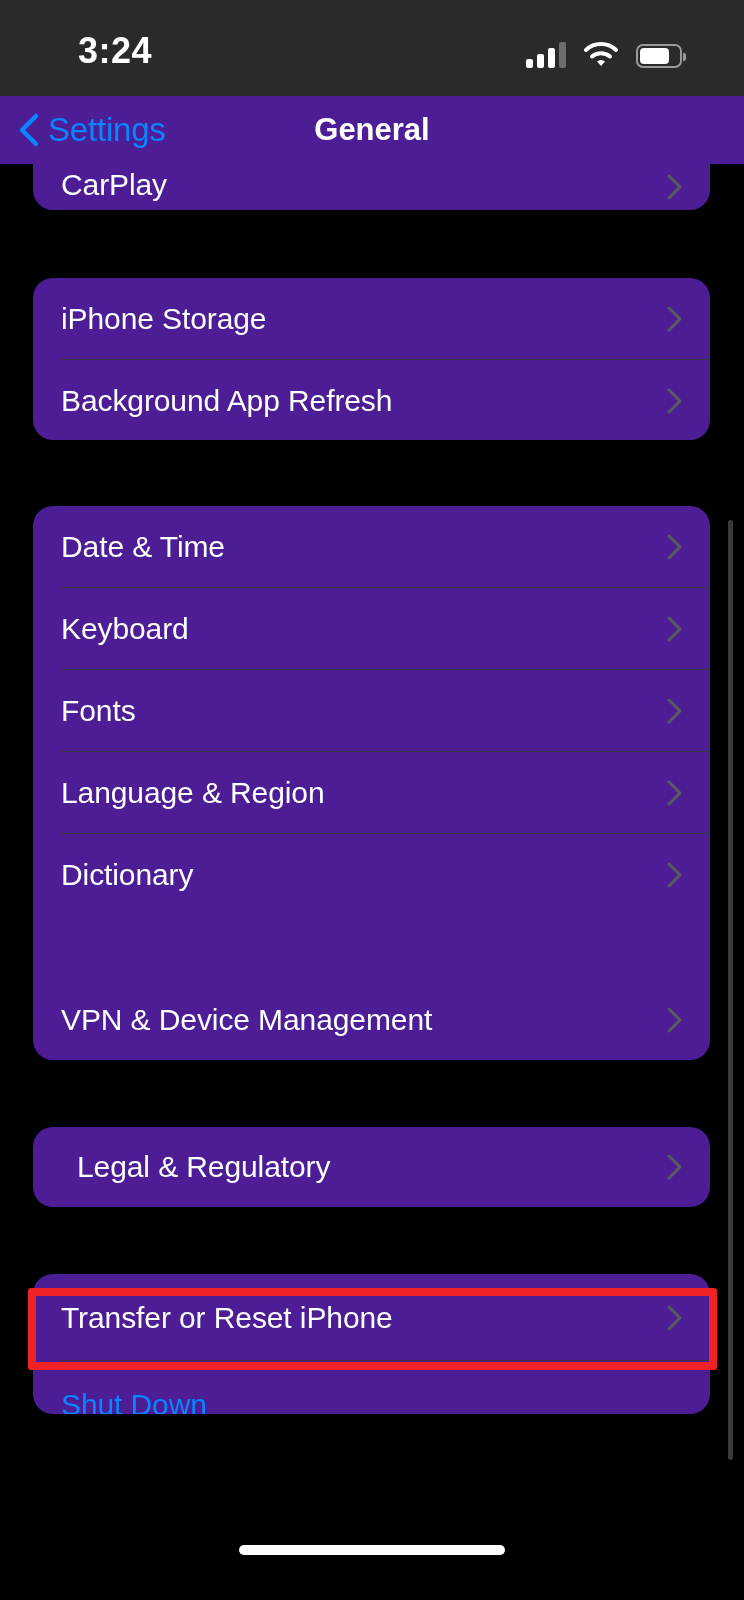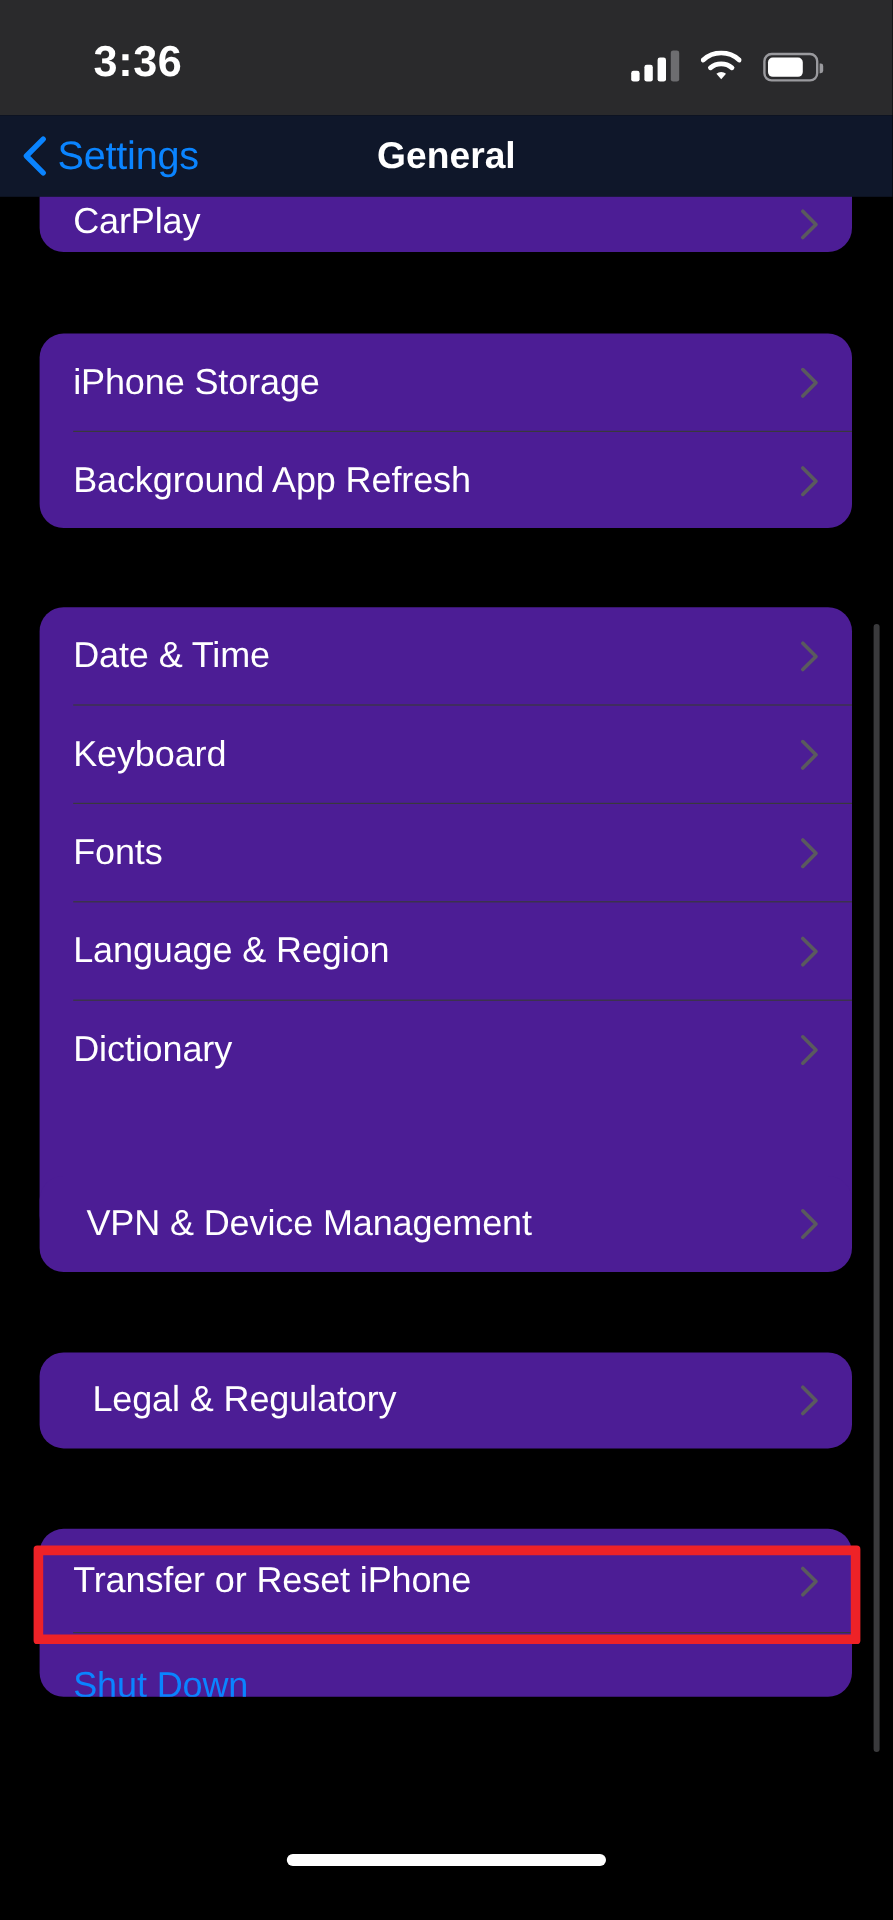--- a/index.html
+++ b/index.html
@@ -100,21 +100,21 @@
     background:#ffffff;
     border-radius:4px;
   }
 
   
   .nav-bar {
     position:absolute;
     top:96px; left:0;
     width:744px;
     height:68px;
-    background:#0f172a;
+    background:#4c1d95;
     z-index:30;
   }
 
   .nav-back {
     position:absolute;
     left:18px;
     top:0;
     height:68px;
     display:flex;
     align-items:center;
@@ -188,21 +188,21 @@
     right:0;
     bottom:0;
     height:1px;
     background:#39393c;
   }
 
   
   #group-carplay   { top:118px; height:92px; }
   #group-storage   { top:278px; height:162px; }
   #group-locale    { top:506px; height:527px; }
-  #group-vpn       { top:980px; height:80px;padding-left:11px; }
+  #group-vpn       { top:980px; height:80px; }
   #group-legal     { top:1127px; height:80px;padding-left:16px; }
   #group-reset     { top:1274px; height:140px; }
 
   #group-carplay .row { height:92px; align-items:flex-end; padding-bottom:8px; }
 
   #group-vpn .row,
   #group-legal .row { height:80px; }
 
   #group-reset .row { height:87px; }
 
@@ -343,21 +343,21 @@
         <span class="row-label blue">Shut Down</span>
       </div>
     </div>
 
     <div class="scrollbar"></div>
   </div>
 
   <div class="highlight-box"></div>
 
   <div class="status-bar">
-    <div class="status-time">3:36</div>
+    <div class="status-time">3:24</div>
     <div class="status-right">
       <div class="cell-icon">
         <i></i>
           <i></i>
           <i></i>
           <i></i>
       </div>
       <div class="wifi-icon">
         <svg width="34" height="26" viewBox="0 0 34 26">
           <path d="M2 8 A22 22 0 0 1 32 8" fill="none" stroke="#ffffff" stroke-width="4" stroke-linecap="round"></path>

